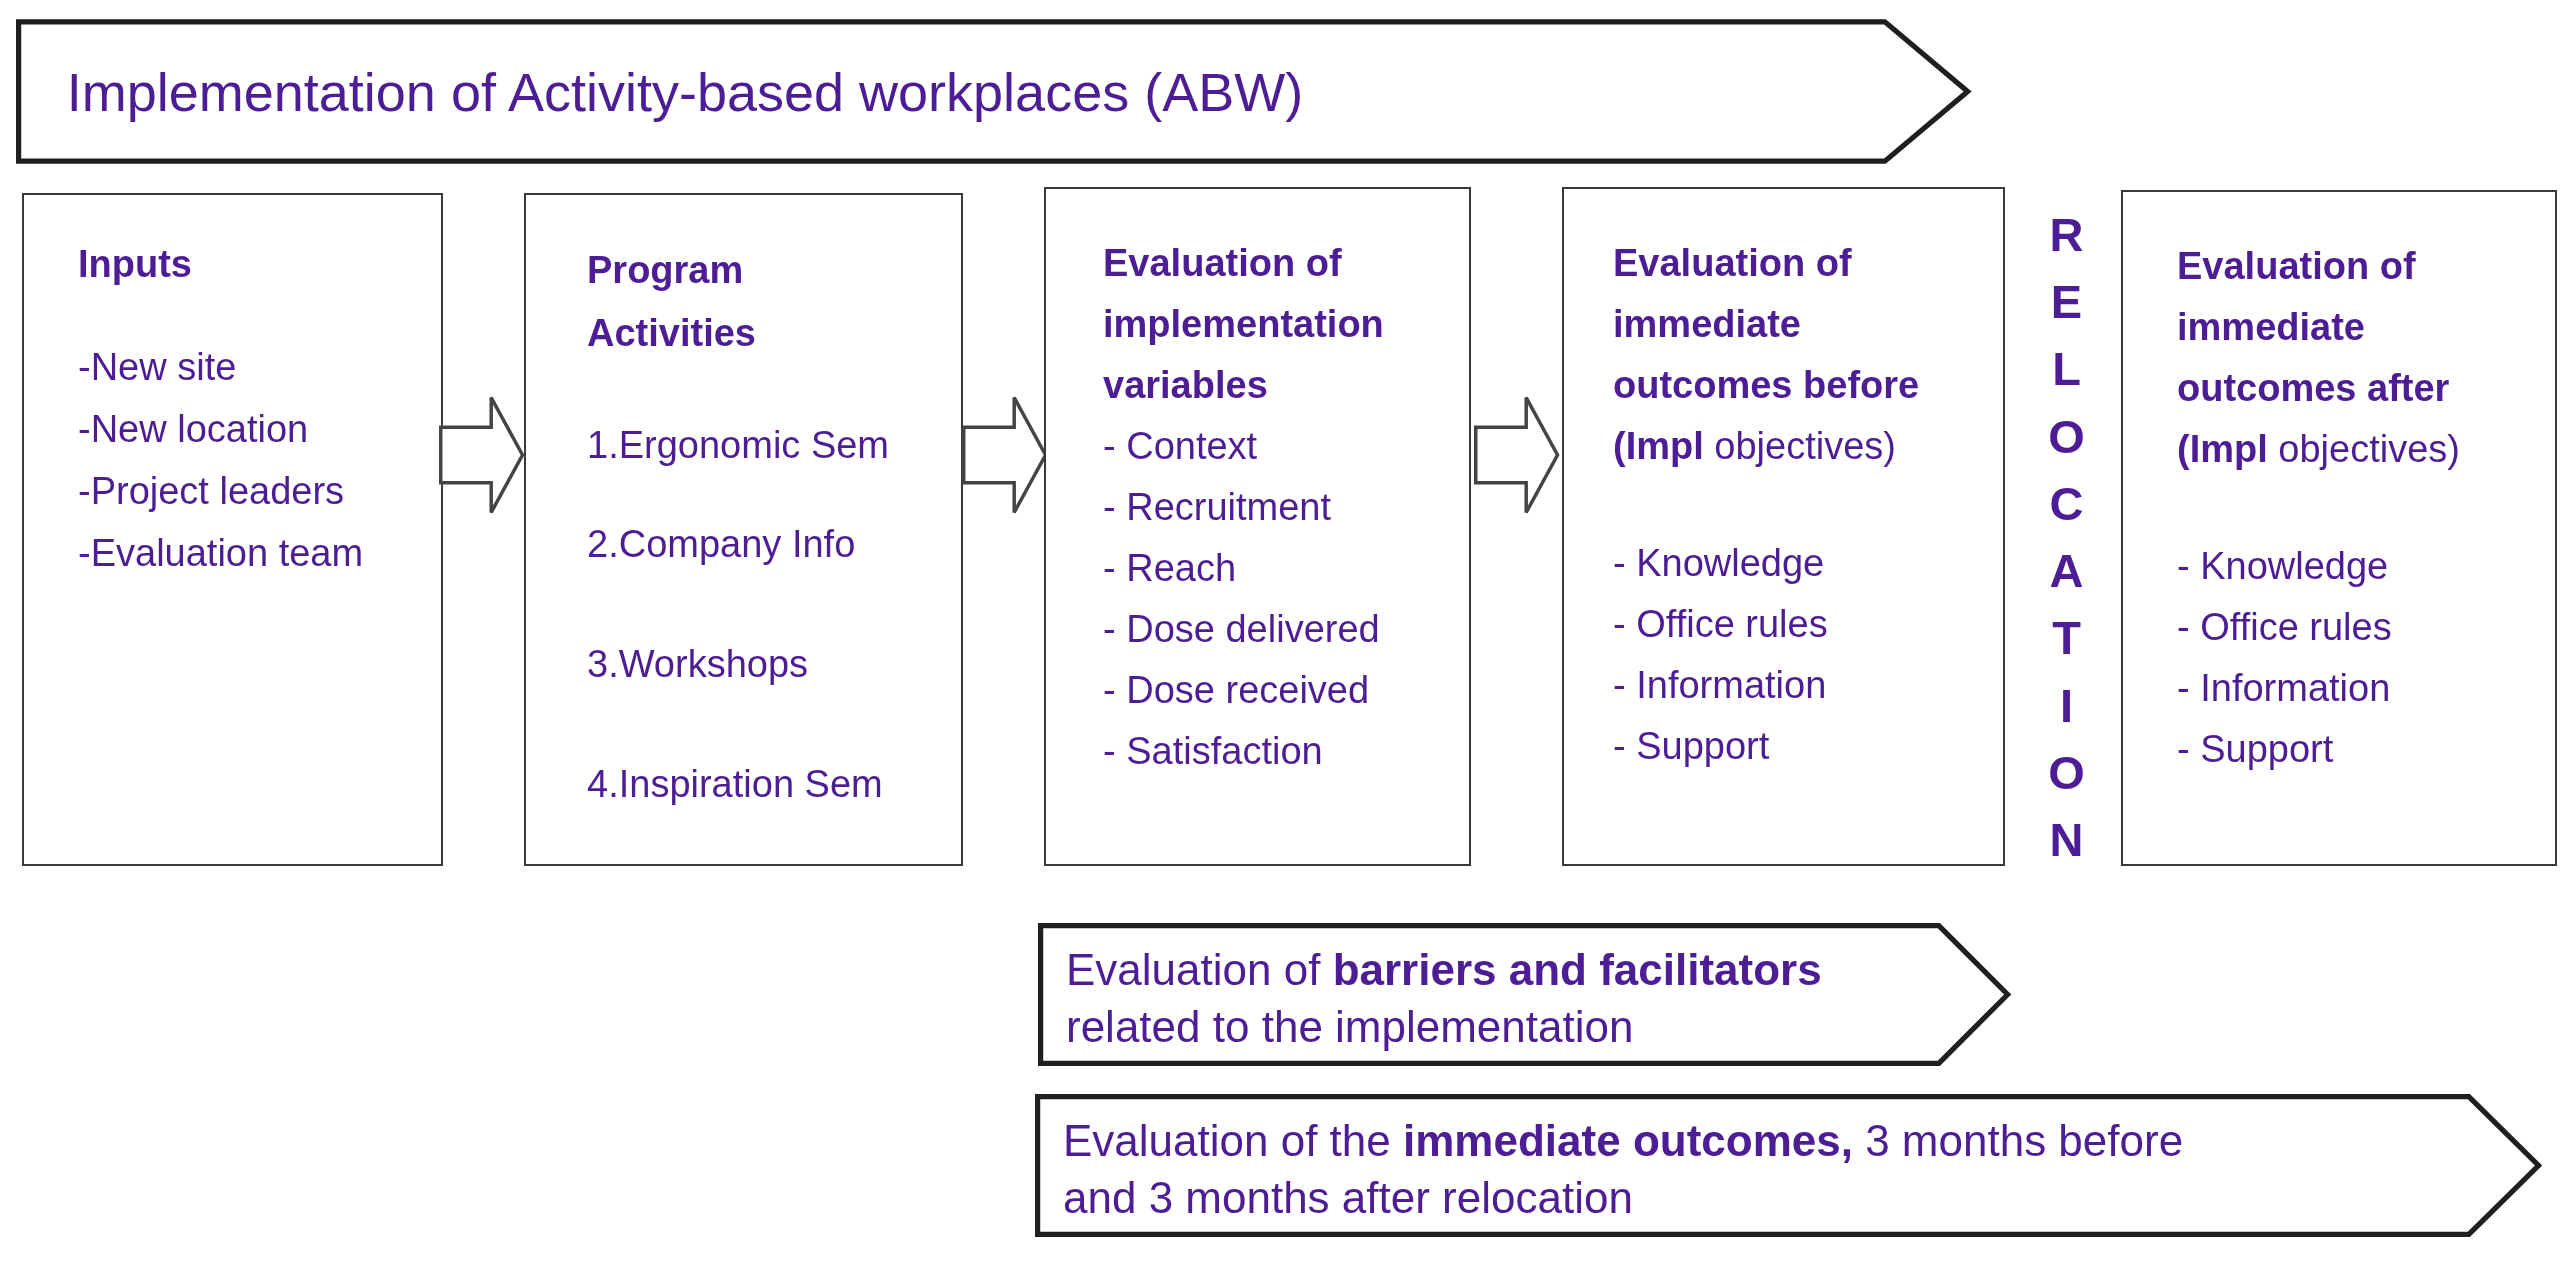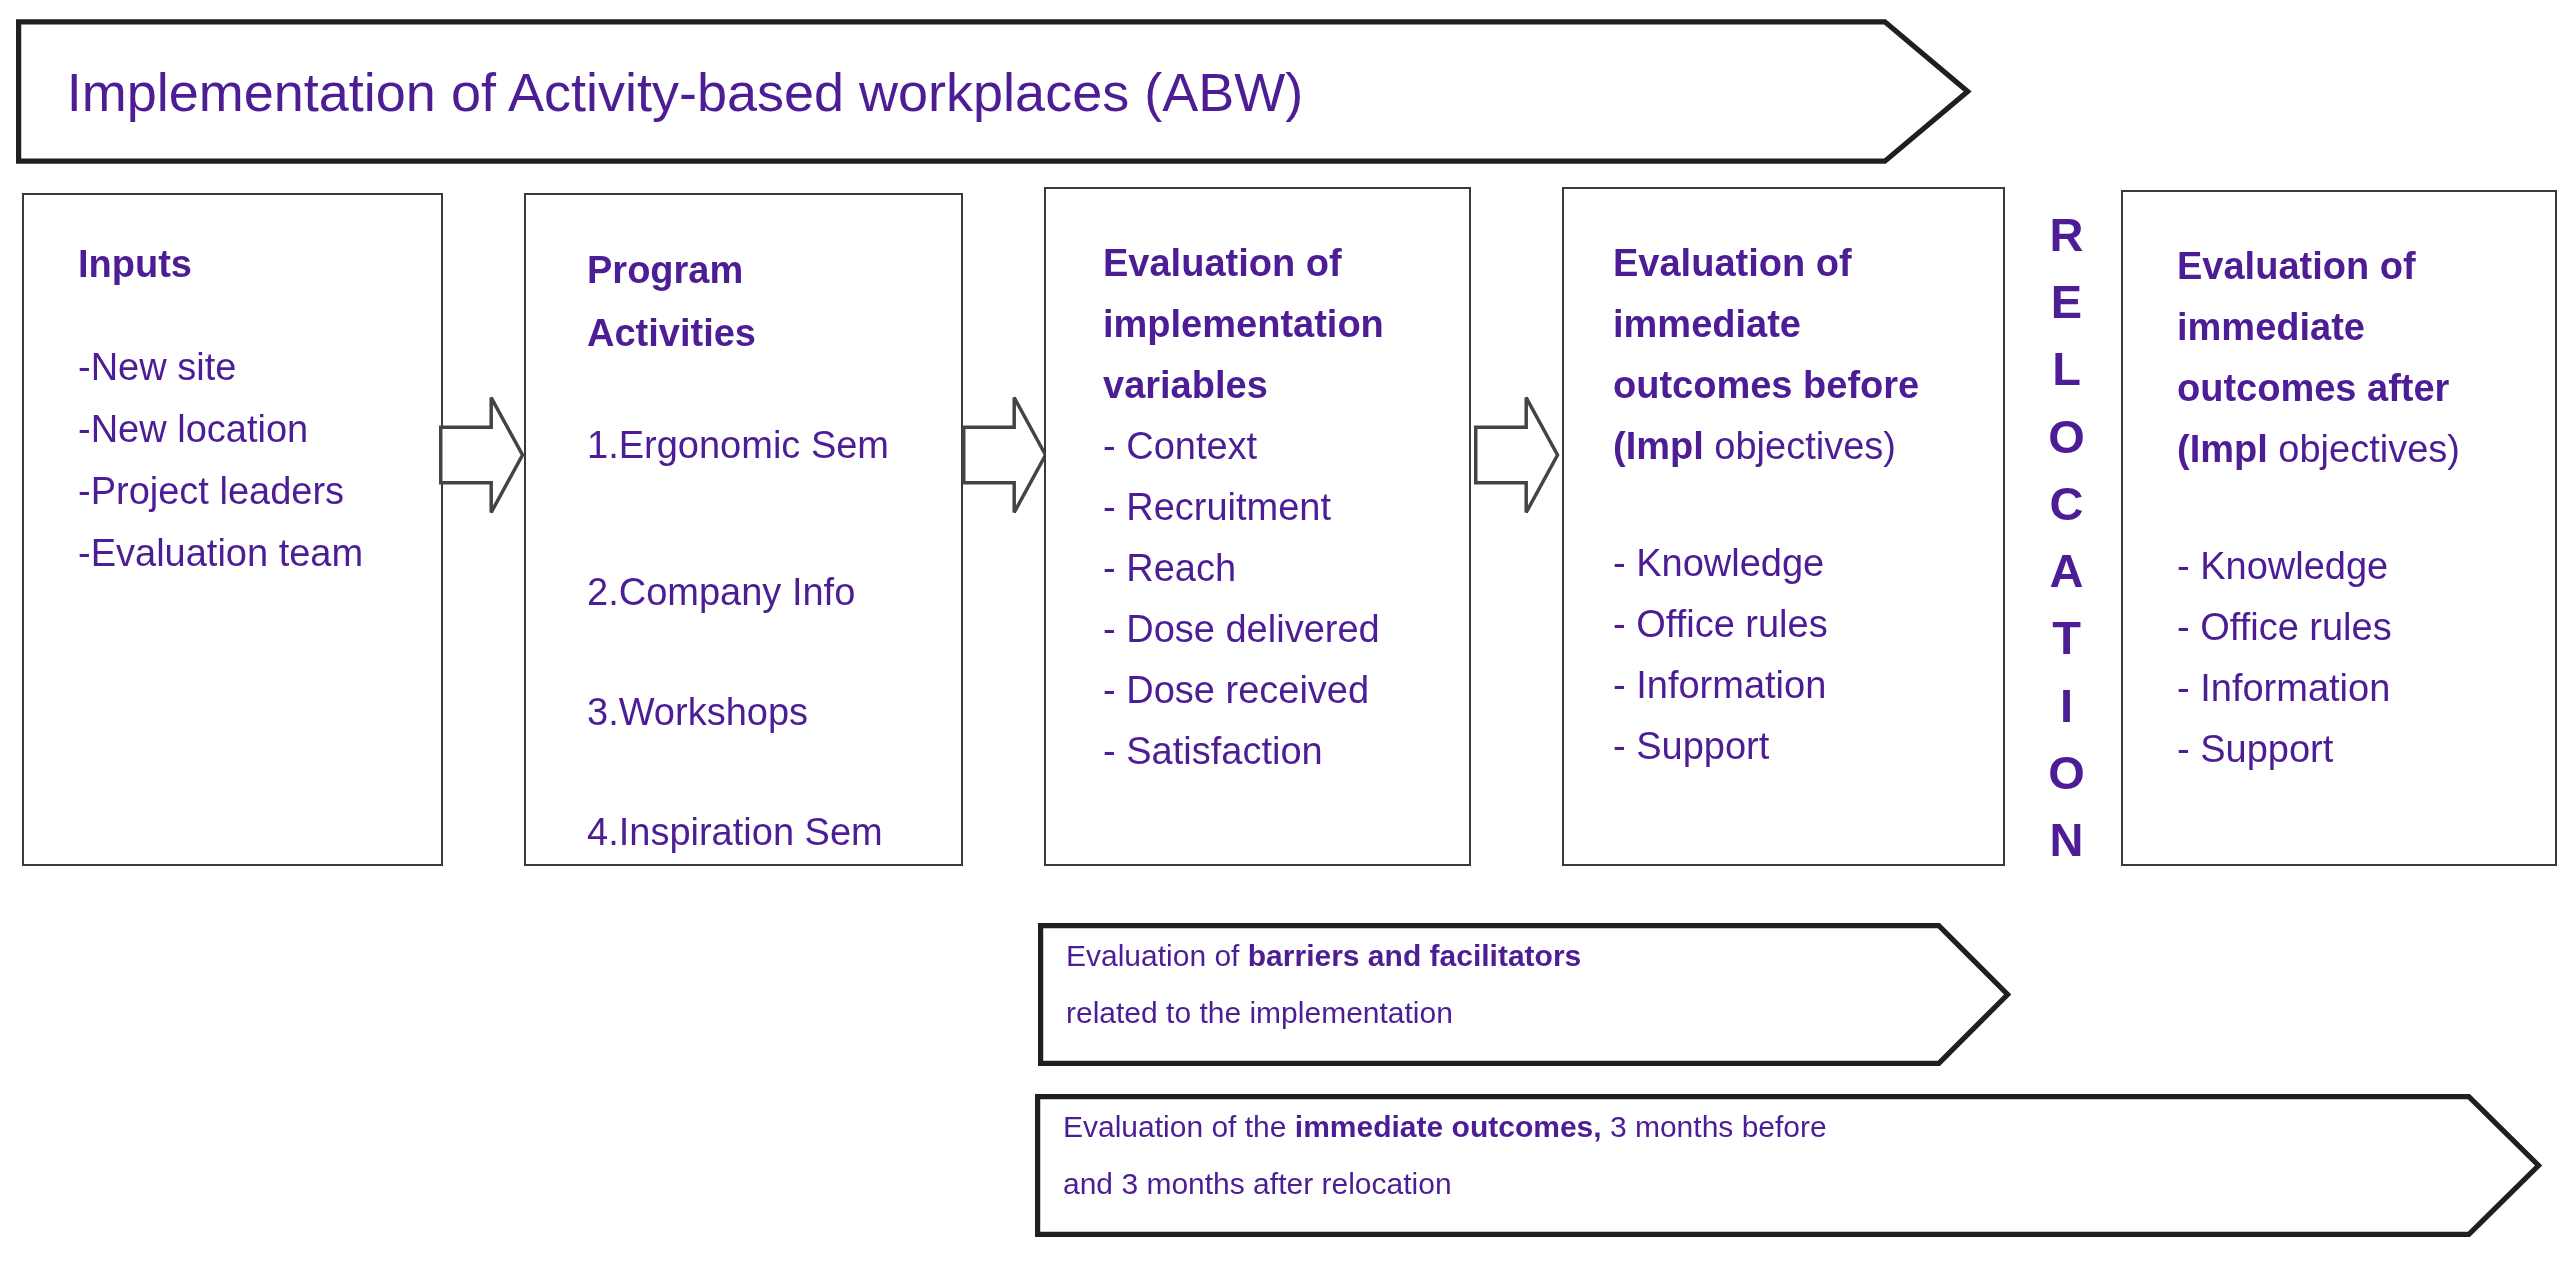--- a/index.html
+++ b/index.html
@@ -7,22 +7,22 @@
     position:relative;width:2576px;height:1262px;background:#ffffff;
     font-family:"Liberation Sans", sans-serif;color:#4c1d95;overflow:hidden;
   }
   .shape-wrap{position:absolute;}
   .shape-wrap svg{position:absolute;left:0;top:0;display:block;}
   .banner-text{
     position:absolute;left:51px;top:0;height:100%;
     display:flex;align-items:center;font-size:54px;white-space:nowrap;
   }
   .banner-text-small{
-    position:absolute;left:28px;top:4px;
-    font-size:30px;line-height:57px;white-space:nowrap;
+    position:absolute;left:28px;top:18px;
+    font-size:44px;line-height:57px;white-space:nowrap;
   }
   .bold{font-weight:bold;}
   .box{
     position:absolute;background:#ffffff;border:2.6px solid #3a3a3a;
     box-sizing:border-box;font-size:38px;
   }
   .box .line{line-height:63px;white-space:nowrap;}
   .box .line-70{line-height:61px;white-space:nowrap;}
   .box .wrapline{line-height:62px;}
   .box-title{font-weight:bold;}
@@ -55,21 +55,21 @@
 
   <div class="arrow-wrap" style="left:439px;top:387px;">
     <svg width="87" height="136" viewBox="0 0 100 156">
       <polygon points="2,46 60,46 60,12 96,78 60,144 60,110 2,110" fill="#ffffff" stroke="#444444" stroke-width="4"></polygon>
     </svg>
   </div>
 
   <div class="box" style="left:524px;top:193px;width:439px;height:673px;padding:44px 7px 16px 61px;">
     <div class="line box-title">Program</div>
     <div class="line box-title">Activities</div>
-    <div class="line" style="margin-top:49px;margin-bottom:84px;">1.Ergonomic Sem</div>
+    <div class="line" style="margin-top:49px;margin-bottom:36px;">1.Ergonomic Sem</div>
     <div class="line" style="margin-bottom:57px;">2.Company Info</div>
     <div class="line" style="margin-bottom:57px;">3.Workshops</div>
     <div class="line">4.Inspiration Sem</div>
   </div>
 
   <div class="arrow-wrap" style="left:962px;top:387px;">
     <svg width="87" height="136" viewBox="0 0 100 156">
       <polygon points="2,46 60,46 60,12 96,78 60,144 60,110 2,110" fill="#ffffff" stroke="#444444" stroke-width="4"></polygon>
     </svg>
   </div>

